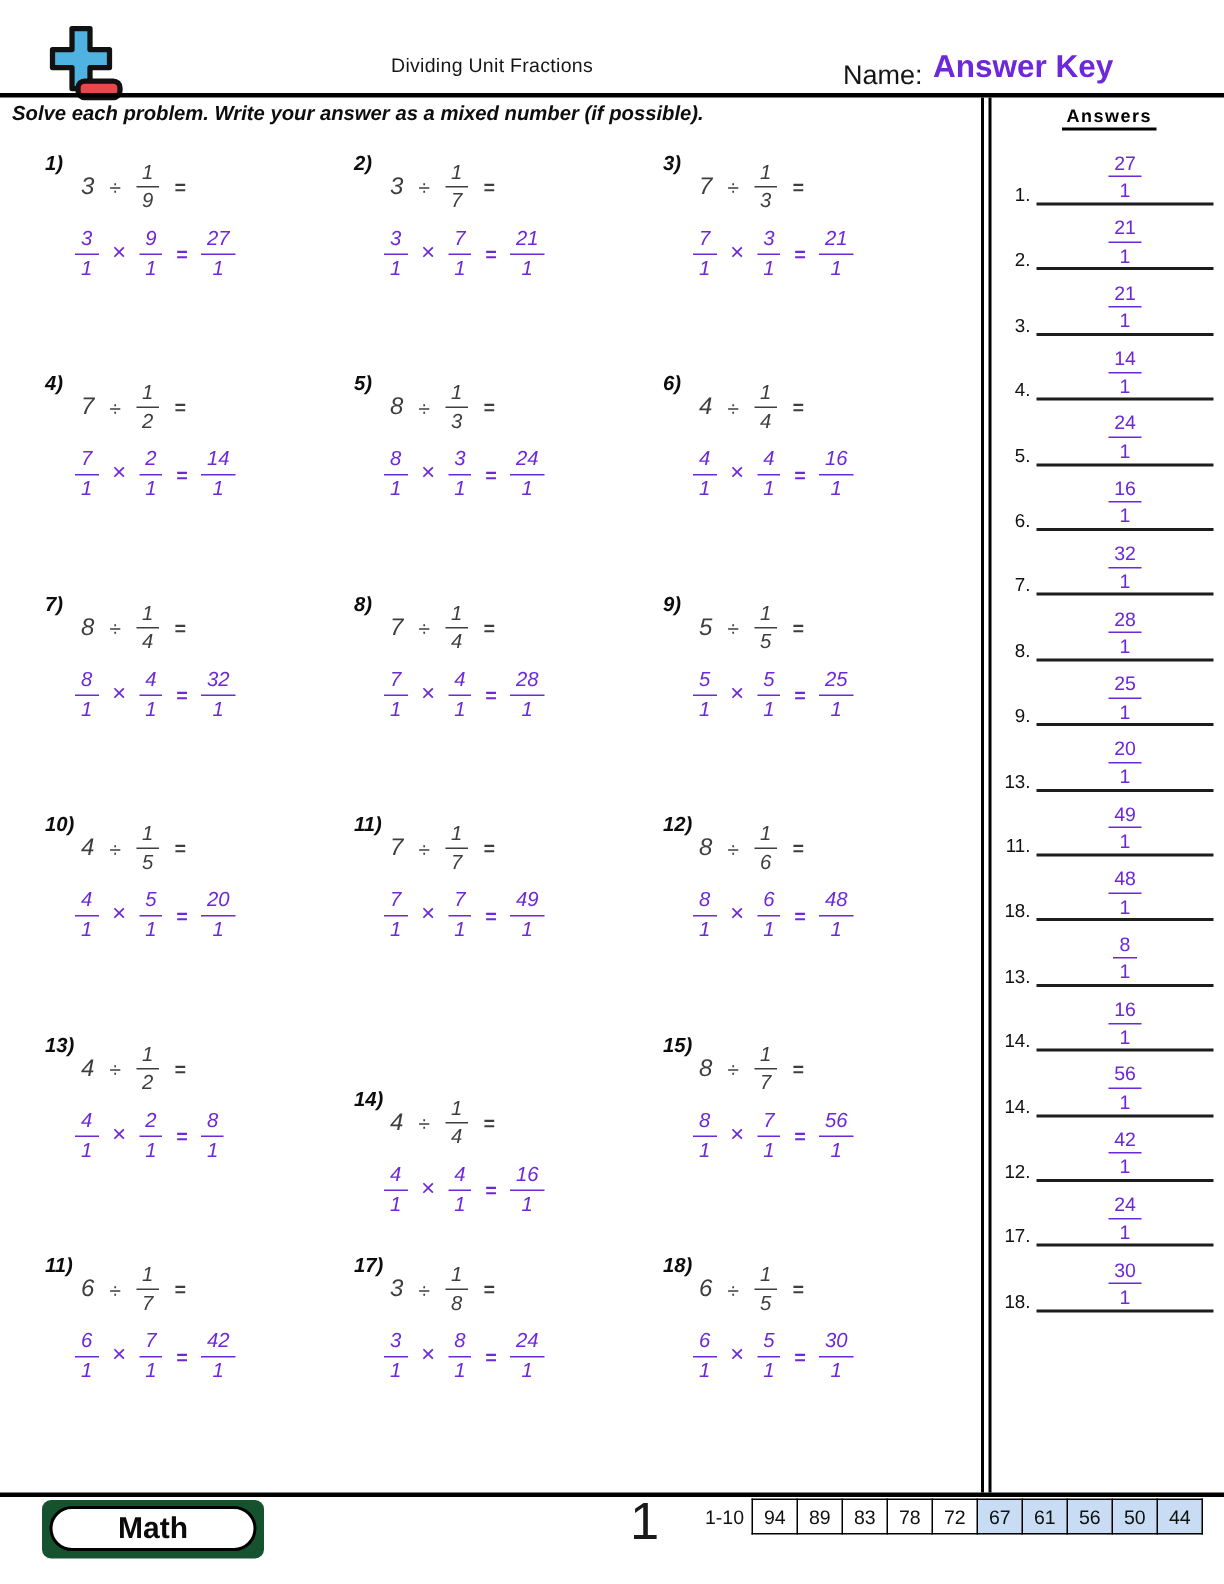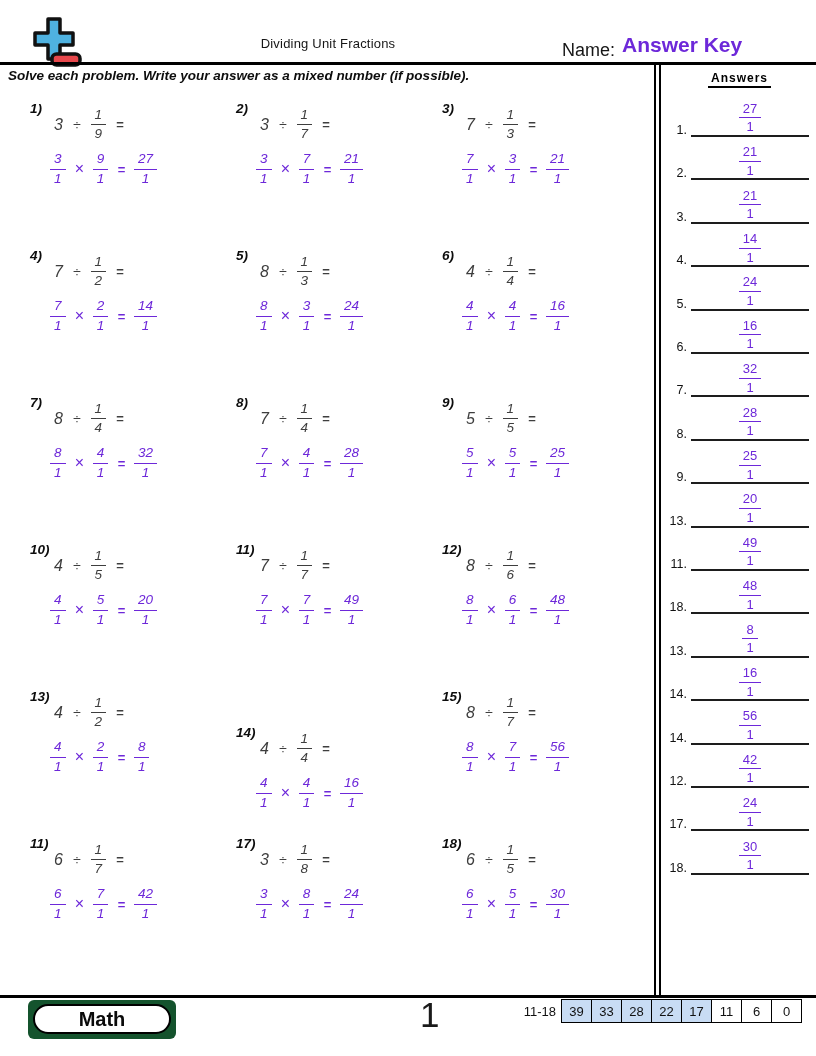--- a/index.html
+++ b/index.html
@@ -760,25 +760,27 @@
   </div>
 
 <div class="footer">
   <div class="math-badge">
     <div class="pill">Math</div>
   </div>
   <div class="page-num">1</div>
   <table class="score-table">
       <tbody>
         <tr>
-          <td class="score-label">11-18</td>
-          <td class="score-cell shaded">39</td>
-          <td class="score-cell shaded">33</td>
-          <td class="score-cell shaded">28</td>
-          <td class="score-cell shaded">22</td>
-          <td class="score-cell shaded">17</td>
-          <td class="score-cell">11</td>
-          <td class="score-cell">6</td>
-          <td class="score-cell">0</td>
+          <td class="score-label">1-10</td>
+          <td class="score-cell">94</td>
+          <td class="score-cell">89</td>
+          <td class="score-cell">83</td>
+          <td class="score-cell">78</td>
+          <td class="score-cell">72</td>
+          <td class="score-cell shaded">67</td>
+          <td class="score-cell shaded">61</td>
+          <td class="score-cell shaded">56</td>
+          <td class="score-cell shaded">50</td>
+          <td class="score-cell shaded">44</td>
         </tr>
       </tbody>
     </table>
 </div>
 
 </body></html>

